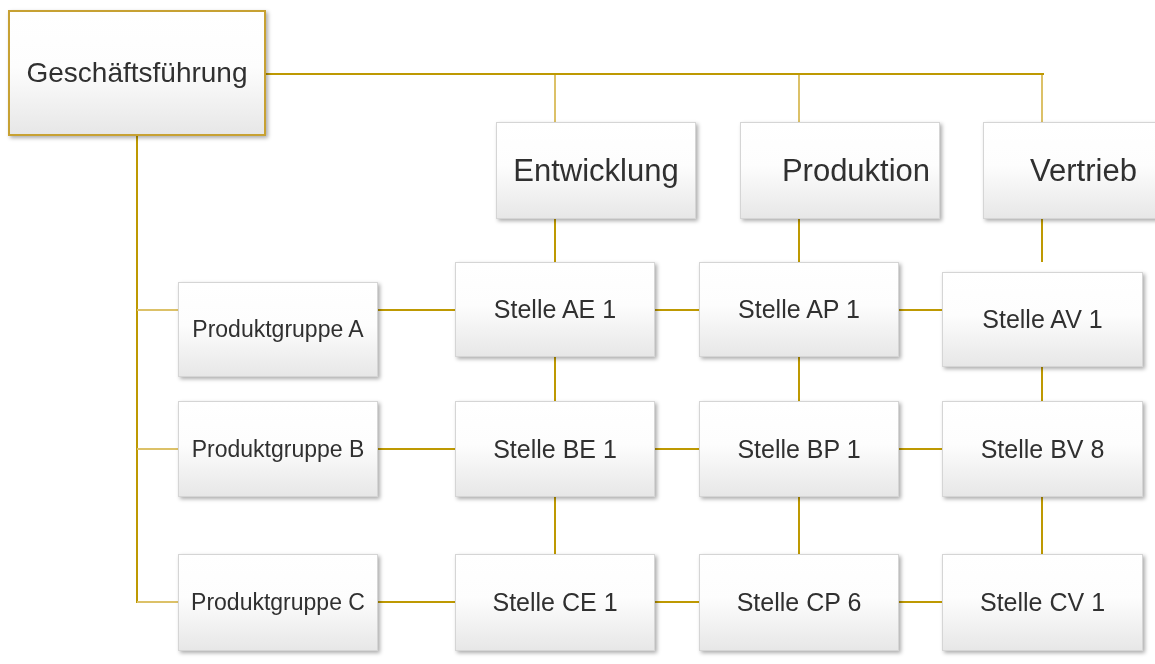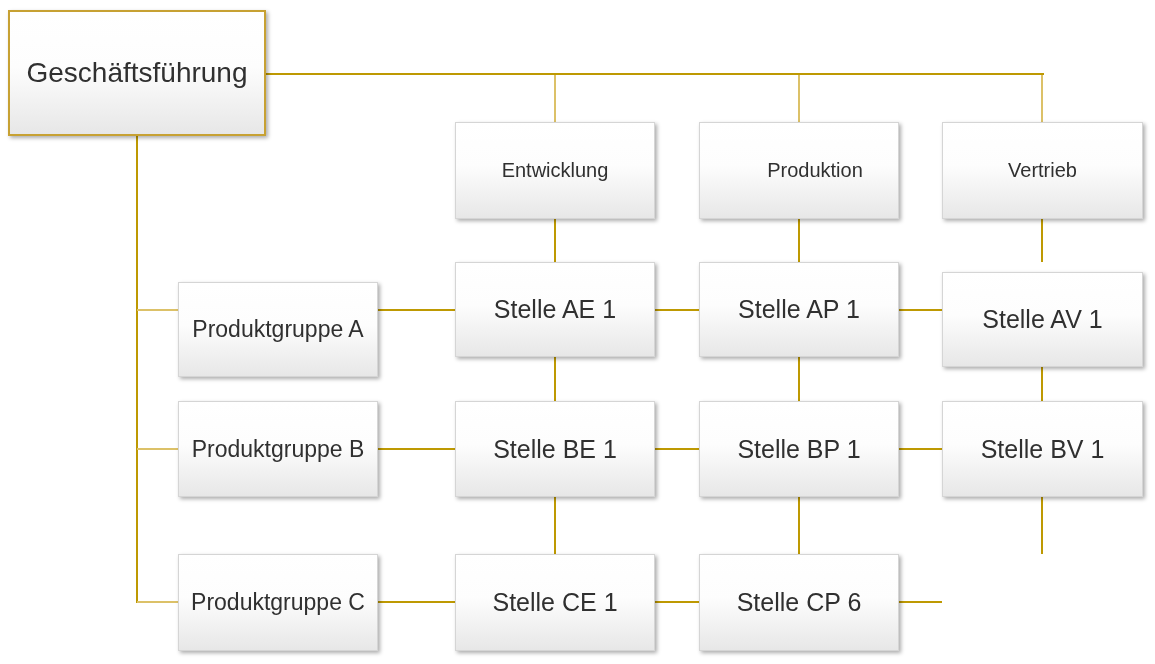--- a/index.html
+++ b/index.html
@@ -10,21 +10,21 @@
   .node {
     position:absolute; display:flex; align-items:center; justify-content:center;
     text-align:center; color:#303030;
     background:linear-gradient(180deg,#ffffff 0%,#fdfdfd 45%,#e7e7e7 100%);
     border:1px solid #d5d5d5;
     box-shadow:2px 2px 4px rgba(0,0,0,0.33);
     box-sizing:border-box;
     line-height:1.15;
   }
   .node-root  { border:2px solid var(--root-border,#C7A133); font-size:28px; }
-  .node-func  { font-size:20px; }
+  .node-func  { font-size:31px;margin-left:41px; }
   .node-cell  { font-size:25px; }
   .node-group { font-size:23px; }
   .line       { position:absolute; background:var(--connector,#BE9902); }
   .line-light { position:absolute; background:var(--connector-light,#DCC168); }
 </style>
 </head>
 <body>
 
 <div class="canvas">
 
@@ -69,18 +69,19 @@
   <div class="node node-group" style="left:178px; top:262px; width:200px; height:95px;margin-top:20px;">Produktgruppe A</div>
   <div class="node node-group" style="left:178px; top:401px; width:200px; height:96px;">Produktgruppe B</div>
   <div class="node node-group" style="left:178px; top:554px; width:200px; height:97px;">Produktgruppe C</div>
 
   <div class="node node-cell" style="left:455px; top:262px; width:200px; height:95px;">Stelle AE 1</div>
   <div class="node node-cell" style="left:699px; top:262px; width:200px; height:95px;">Stelle AP 1</div>
   <div class="node node-cell" style="left:942px; top:262px; width:201px; height:95px;margin-top:10px;">Stelle AV 1</div>
 
   <div class="node node-cell" style="left:455px; top:401px; width:200px; height:96px;">Stelle BE 1</div>
   <div class="node node-cell" style="left:699px; top:401px; width:200px; height:96px;">Stelle BP 1</div>
-  <div class="node node-cell" style="left:942px; top:401px; width:201px; height:96px;">Stelle BV 1</div>
+  <div class="node node-cell" style="left:942px; top:401px; width:201px; height:96px;">Stelle BV 8</div>
 
   <div class="node node-cell" style="left:455px; top:554px; width:200px; height:97px;">Stelle CE 1</div>
   <div class="node node-cell" style="left:699px; top:554px; width:200px; height:97px;">Stelle CP 6</div>
+  <div class="node node-cell" style="left:942px; top:554px; width:201px; height:97px;">Stelle CV 1</div>
 
 </div>
 
 </body></html>

